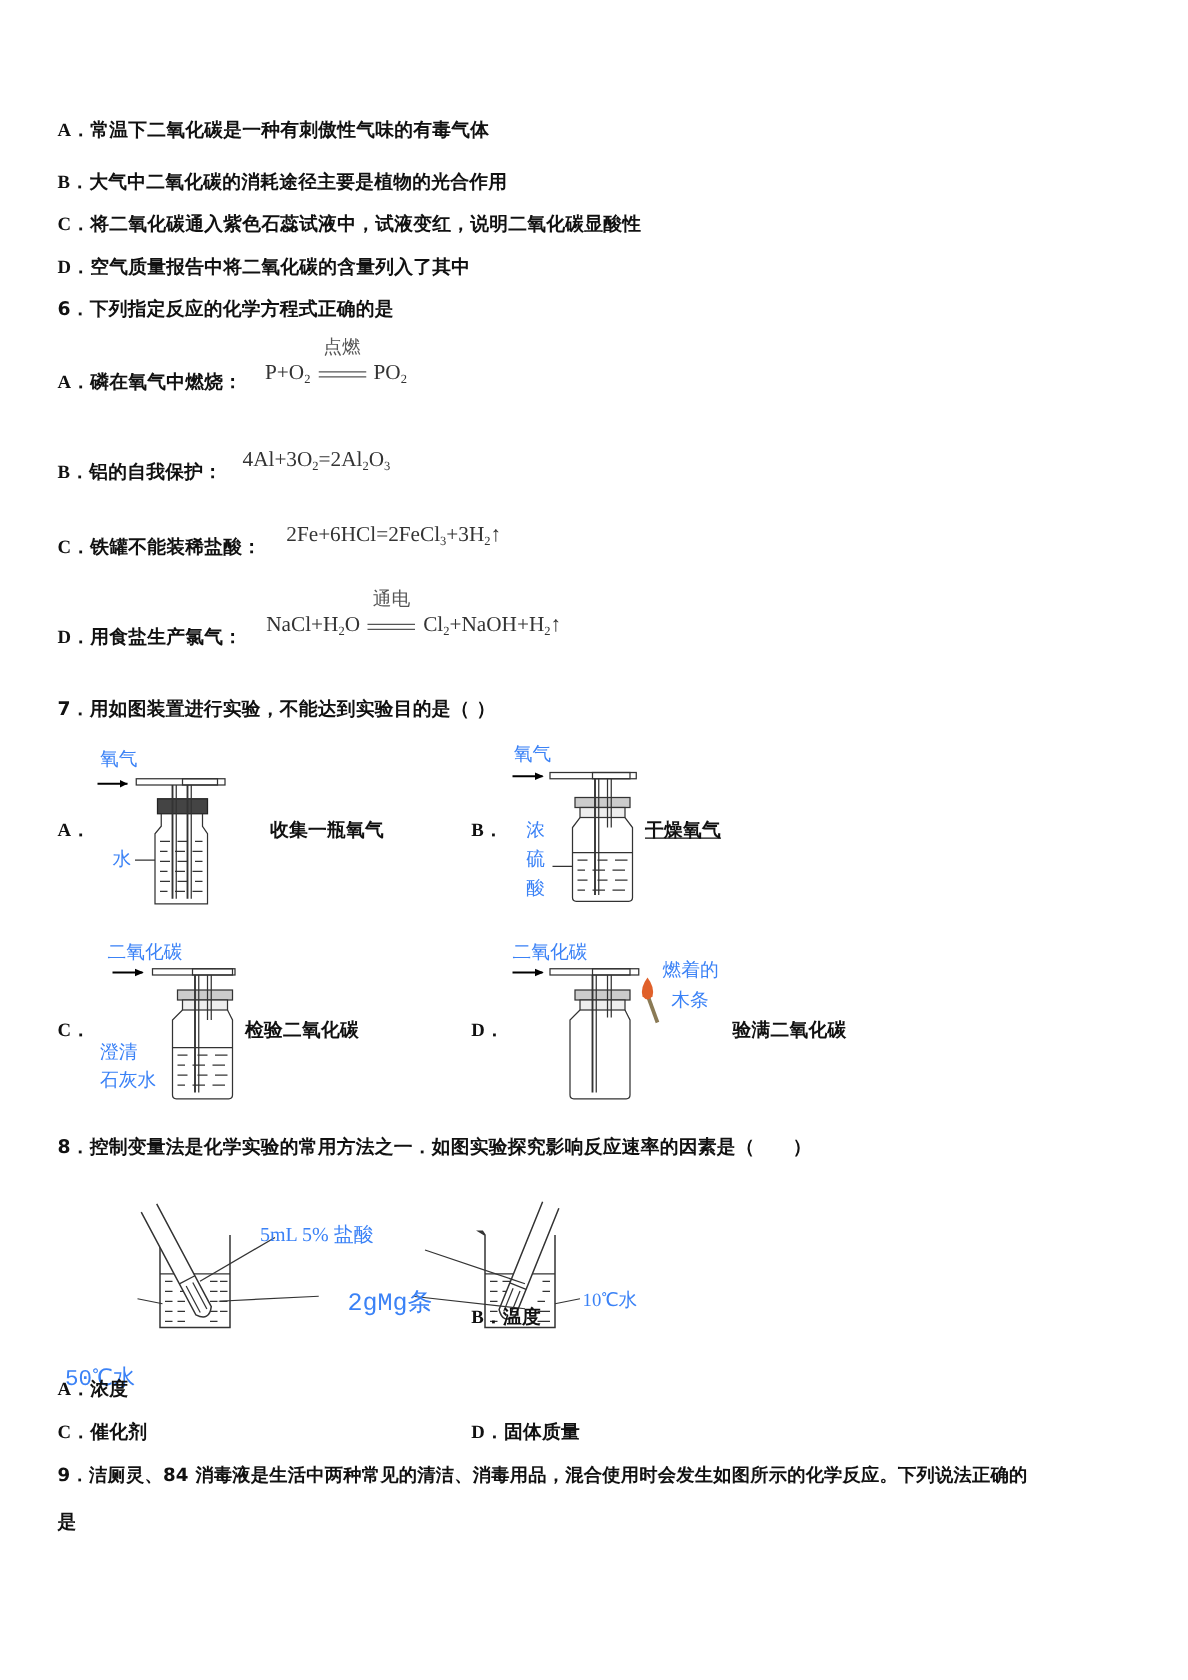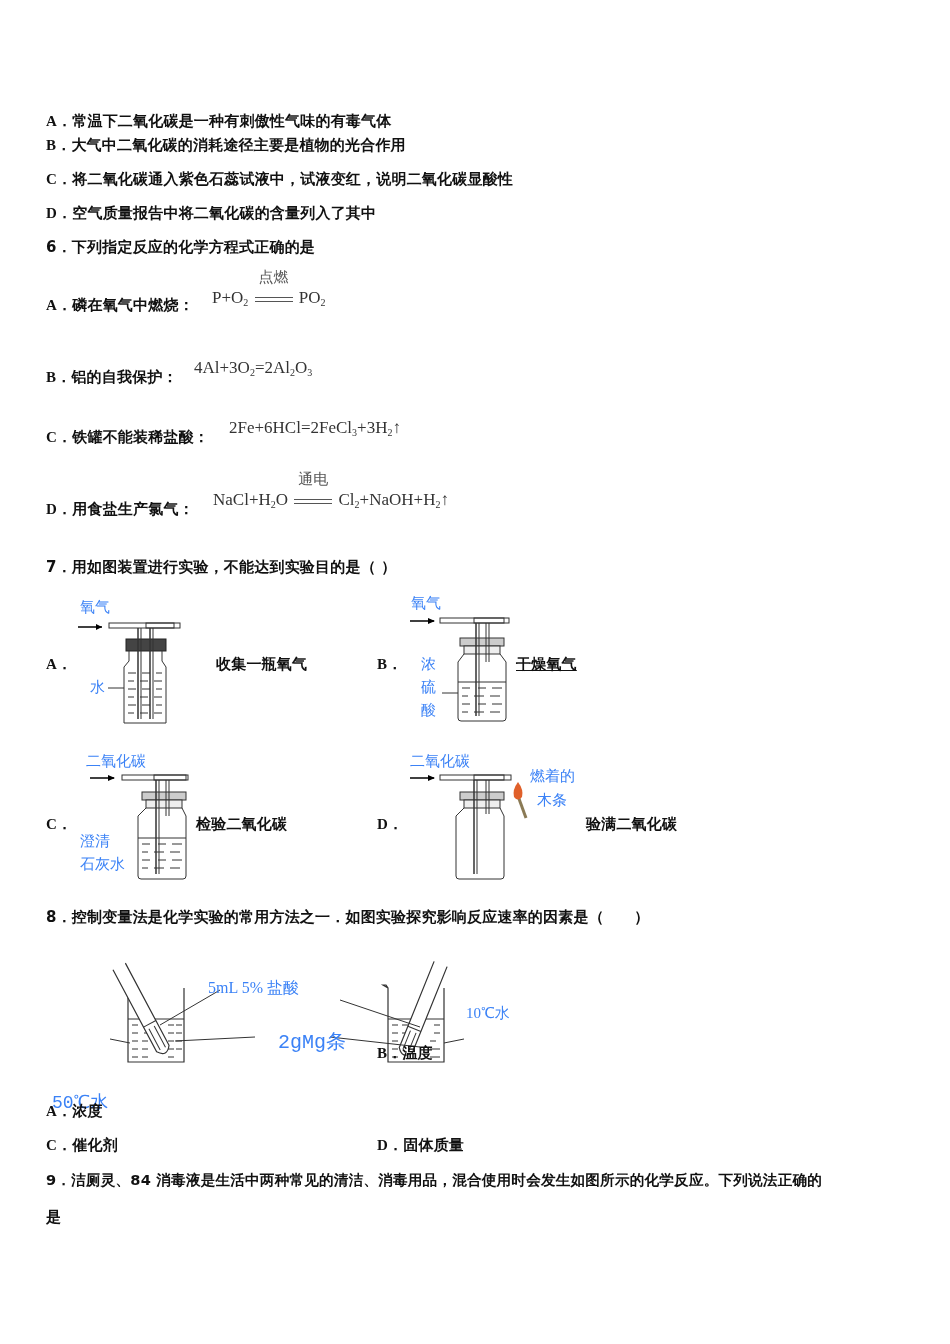--- a/index.html
+++ b/index.html
@@ -13,21 +13,21 @@
   .cond { position: relative; display: inline-block; text-align: center; margin: 0 2px; text-decoration: underline; }
   .cond .over { position: absolute; left: 50%; transform: translateX(-50%); top: -20px;
                 font-family: "DejaVu Sans", sans-serif; font-size: 15px; color: #555; }
   .cond .dbl { display: inline-block; width: 38px; height: 3px; border-top: 1px solid #555;
                border-bottom: 1px solid #555; vertical-align: middle; }
   .diag-text { font-size: 15px; font-weight: normal; color: #3b82f6; }
 </style>
 </head>
 <body>
 
-<div class="abs line" style="left:46px;top:112px;">
+<div class="abs line" style="left:46px;top:95px;">
   <span class="lbl">A．</span><span>常温下二氧化碳是一种有刺傲性气味的有毒气体</span>
 </div>
 <div class="abs line" style="left:46px;top:136px;">
   <span class="lbl">B．</span><span>大气中二氧化碳的消耗途径主要是植物的光合作用</span>
 </div>
 <div class="abs line" style="left:46px;top:170px;">
   <span class="lbl">C．</span><span>将二氧化碳通入紫色石蕊试液中，试液变红，说明二氧化碳显酸性</span>
 </div>
 <div class="abs line" style="left:46px;top:204px;">
   <span class="lbl">D．</span><span>空气质量报告中将二氧化碳的含量列入了其中</span>
@@ -265,21 +265,21 @@
   <line x1="170" y1="35" x2="110" y2="70" stroke="#333"></line>
   <line x1="290" y1="45" x2="370" y2="72" stroke="#333"></line>
   <line x1="205" y1="82" x2="125" y2="86" stroke="#333"></line>
   <line x1="280" y1="82" x2="370" y2="92" stroke="#333"></line>
   <line x1="60" y1="84" x2="80" y2="88" stroke="#333"></line>
   <line x1="414" y1="84" x2="394" y2="88" stroke="#333"></line>
 </svg>
 <div class="abs diag-text" style="left:208px;top:978px;font-family:'Liberation Serif',serif;font-size:16px;">5mL 5%  盐酸</div>
 <div class="abs diag-text" style="left:250px;top:1028px;font-family:Liberation Mono, monospace;font-size:20px;margin-left:28px;">2gMg条</div>
 <div class="abs diag-text" style="left:52px;top:1090px;font-family:Liberation Mono, monospace;font-size:18px;">50℃水</div>
-<div class="abs diag-text" style="left:466px;top:1004px;font-family:'Liberation Serif',serif;font-size:15px;">10℃水</div>
+<div class="abs diag-text" style="left:466px;top:1031px;font-family:'Liberation Serif',serif;font-size:15px;">10℃水</div>
 
 <div class="abs line" style="left:46px;top:1102px;"><span class="lbl">A．</span><span>浓度</span></div>
 <div class="abs line" style="left:377px;top:1044px;text-align:center;"><span class="lbl">B．</span><span>温度</span></div>
 <div class="abs line" style="left:46px;top:1136px;"><span class="lbl">C．</span><span>催化剂</span></div>
 <div class="abs line" style="left:377px;top:1136px;"><span class="lbl">D．</span><span>固体质量</span></div>
 
 <div class="abs line" style="left:46px;top:1171px;font-size:14.6px;">9．洁厕灵、84 消毒液是生活中两种常见的清洁、消毒用品，混合使用时会发生如图所示的化学反应。下列说法正确的</div>
 <div class="abs line" style="left:46px;top:1208px;">是</div>
 
 </body></html>

